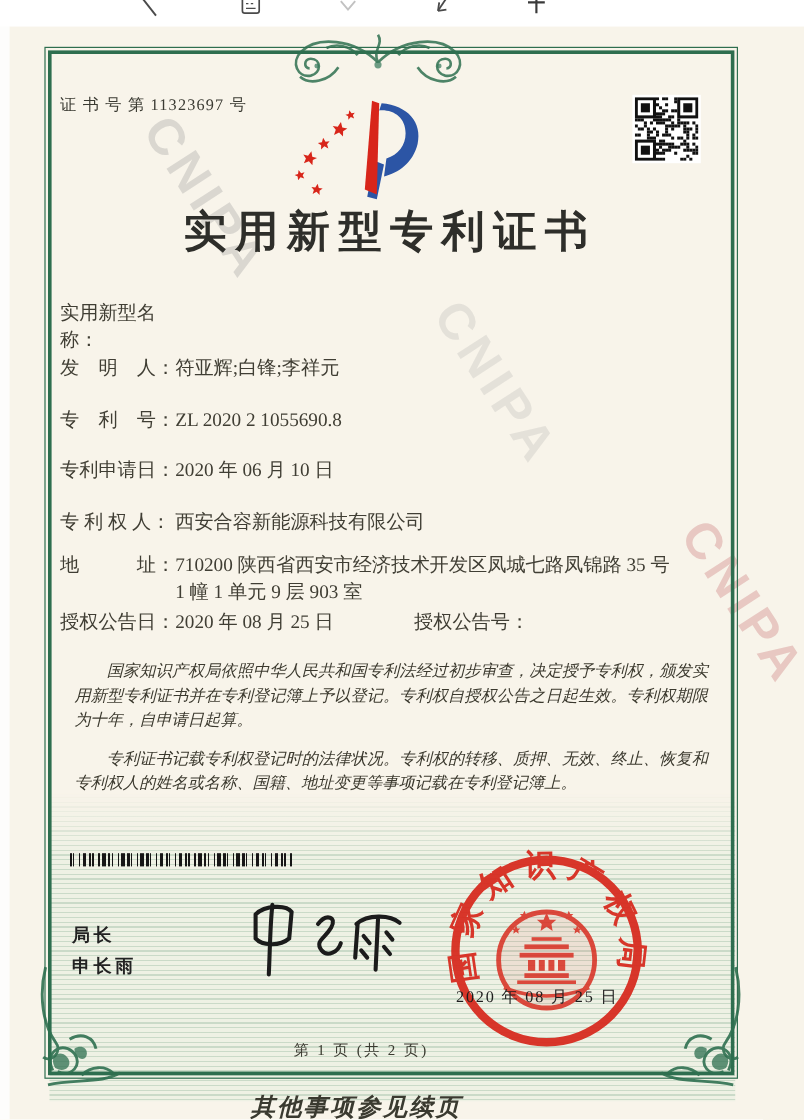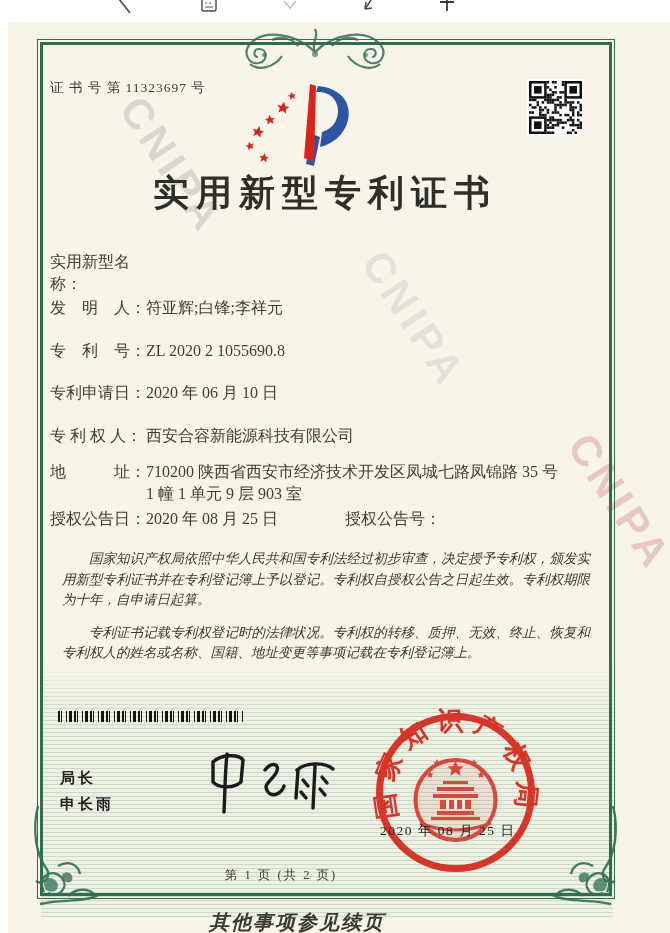--- a/index.html
+++ b/index.html
@@ -32,28 +32,28 @@
   .row .val{width:428px;}
   .row .val-mid{width:199px;flex:0 0 199px;}
   .row .val-end{width:150px;}
   .paras{position:absolute;left:42px;top:515px;width:552px;z-index:4;font-style:italic;
          font-size:13.5px;line-height:20.5px;color:#3b392e;text-align:justify;}
   .paras p{margin:12px;text-indent:2em;}
   .barcode{position:absolute;left:50px;top:689px;width:186px;height:11px;z-index:4;
     background:
       repeating-linear-gradient(90deg,#161616 0 2px,transparent 2px 3px,#161616 3px 4px,
         transparent 4px 8px,#161616 8px 9px,transparent 9px 11px,#161616 11px 14px,transparent 14px 16px);}
-  .signer{position:absolute;left:52px;top:745px;z-index:4;font-family:Liberation Mono, monospace;
+  .signer{position:absolute;left:52px;top:745px;z-index:4;font-family:Liberation Serif, serif;
           font-weight:bold;font-size:15px;color:#222;letter-spacing:3px;line-height:26px;}
   .signature{position:absolute;left:197px;top:718px;z-index:4;}
   .seal{position:absolute;left:360px;top:683px;z-index:5;opacity:.93;}
   .seal-date{position:absolute;left:372px;top:800px;z-index:6;font-size:13.5px;color:#1d1d1d;
              letter-spacing:1.5px;white-space:nowrap;}
   .footer{position:absolute;left:29px;top:845px;width:488px;text-align:center;font-size:12.5px;
-          color:#3a3a30;letter-spacing:2px;z-index:4;}
+          color:#3a3a30;letter-spacing:2px;z-index:4;padding-left:20px;}
   .contnote{position:absolute;left:29px;top:887px;width:520px;text-align:center;font-size:20px;
             font-weight:bold;font-style:italic;color:#3a3a30;letter-spacing:2px;z-index:4;}
   .qr{position:absolute;left:519px;top:57px;width:53px;height:53px;background:#fff;padding:2px;z-index:4;}
   .logo{position:absolute;left:228px;top:52px;z-index:4;}
 </style>
 </head>
 <body>
 
 <div class="screen">
 

